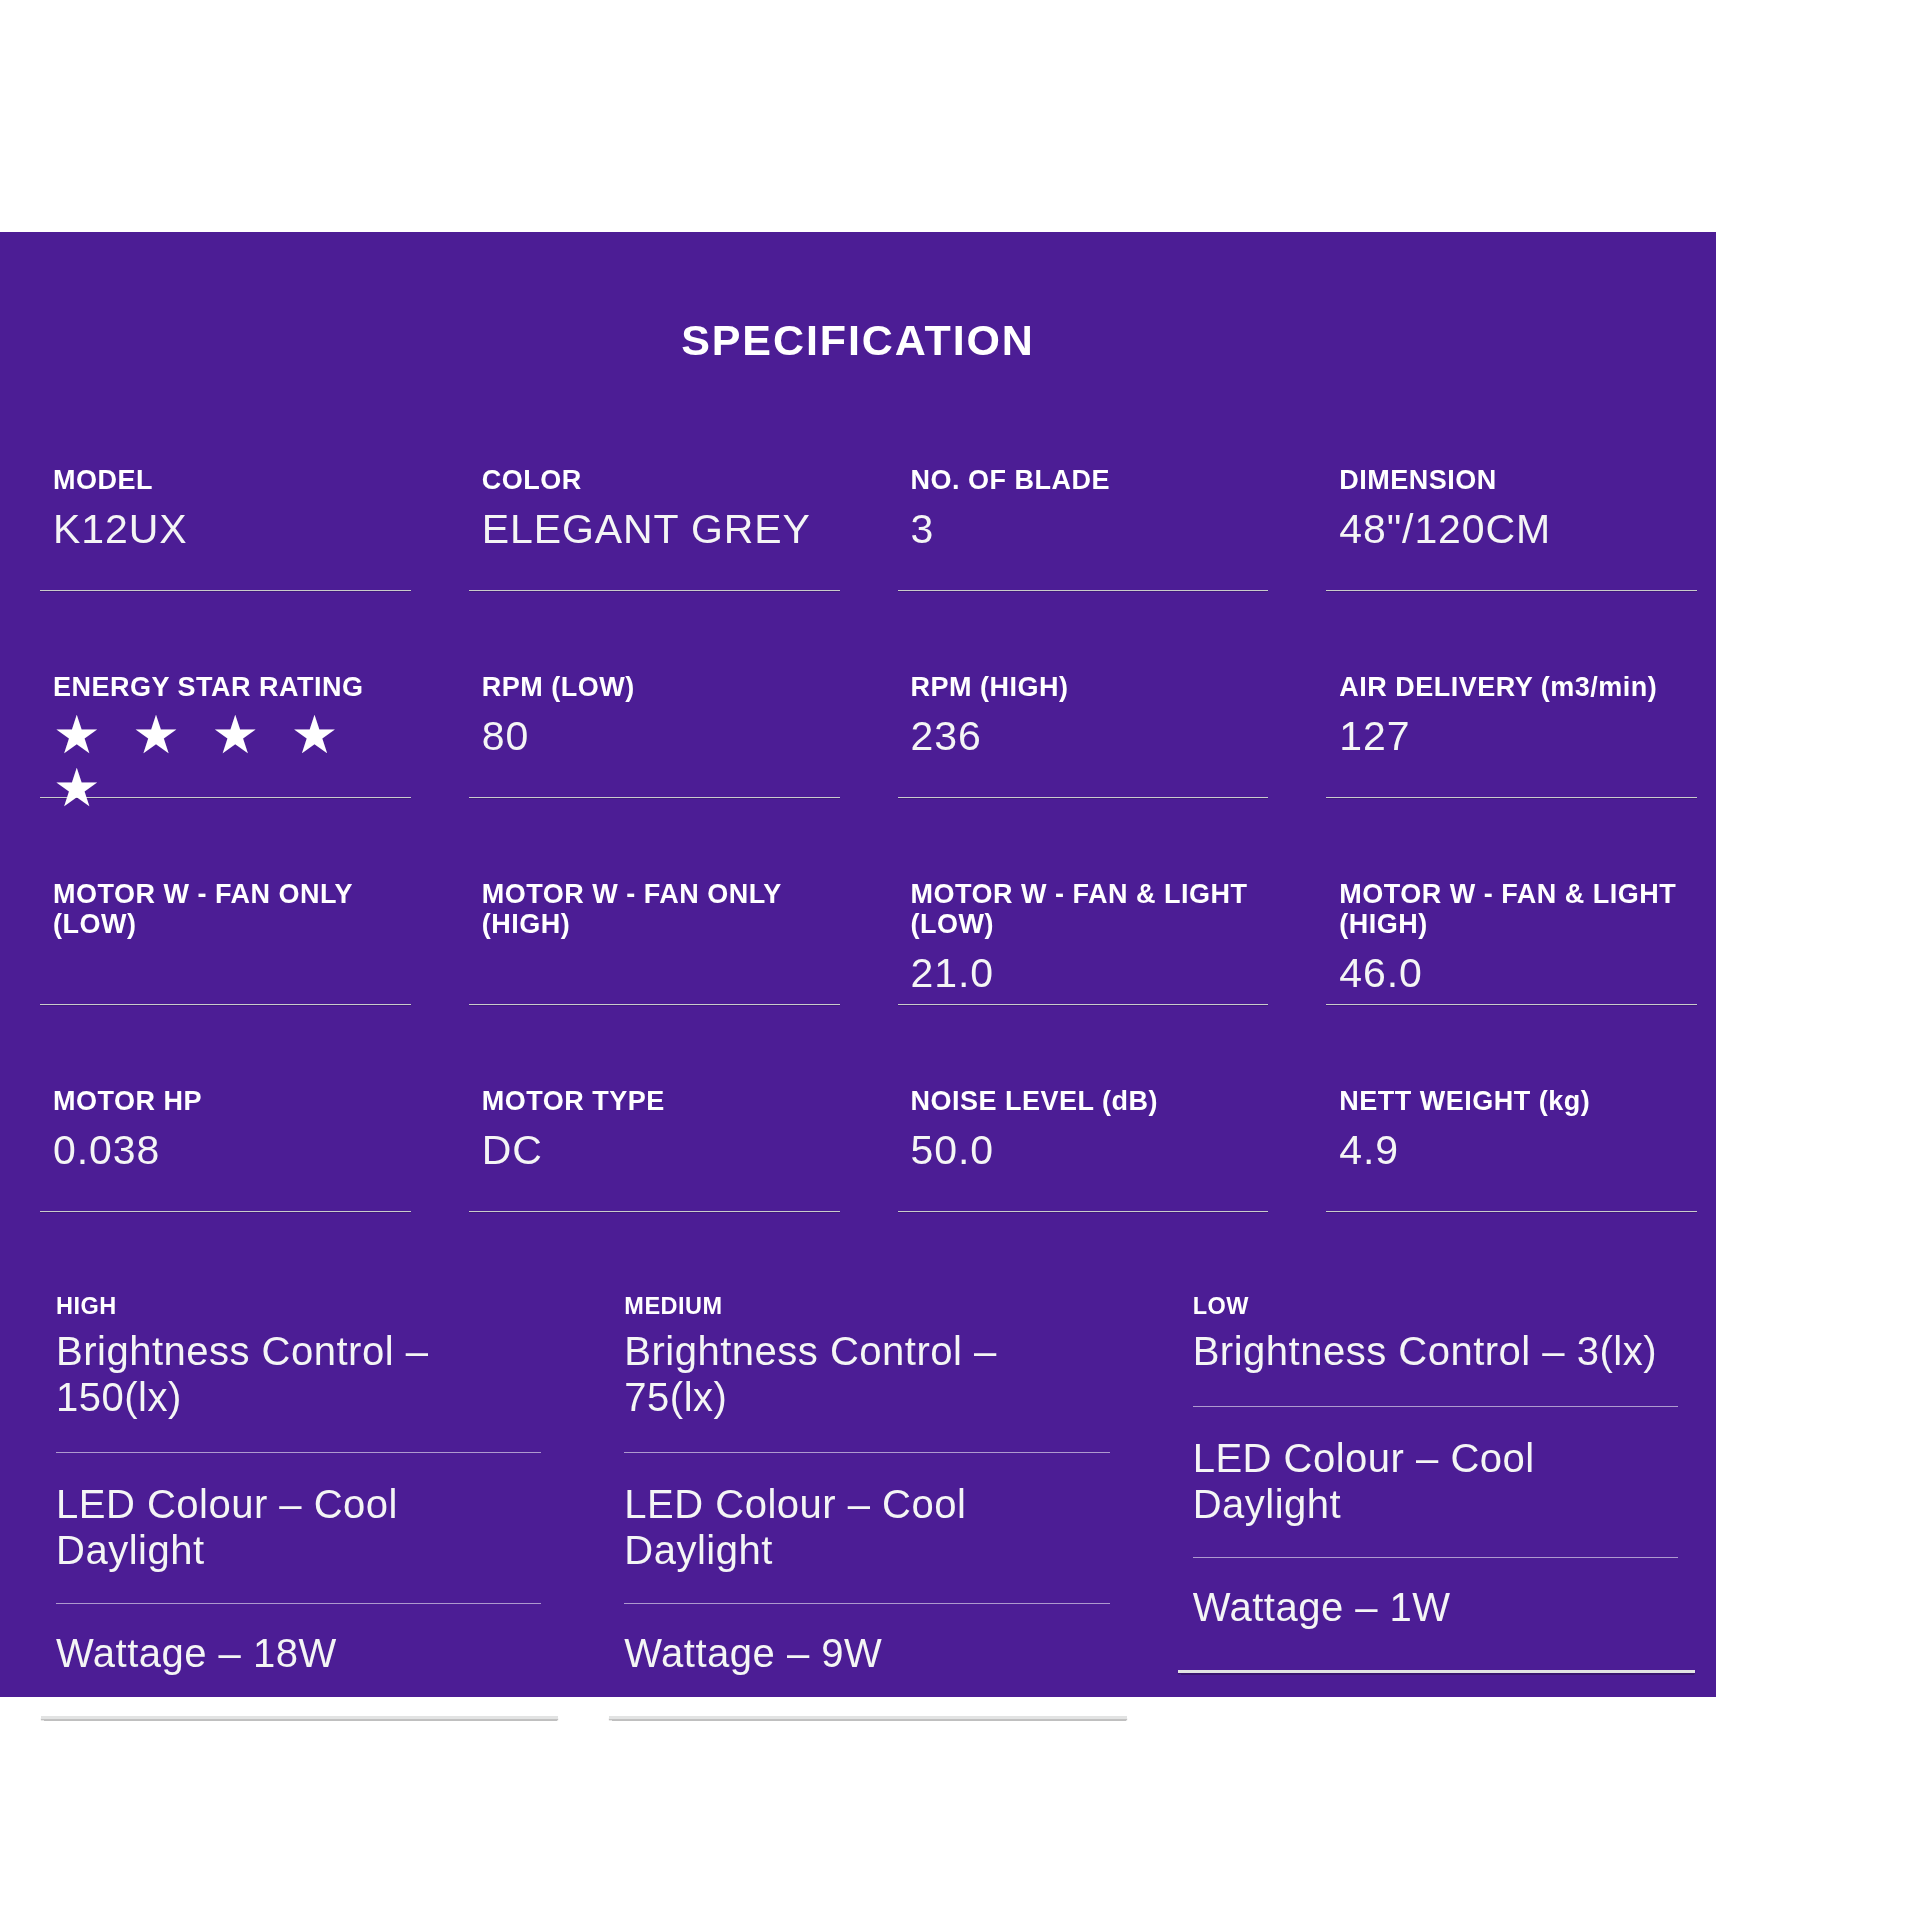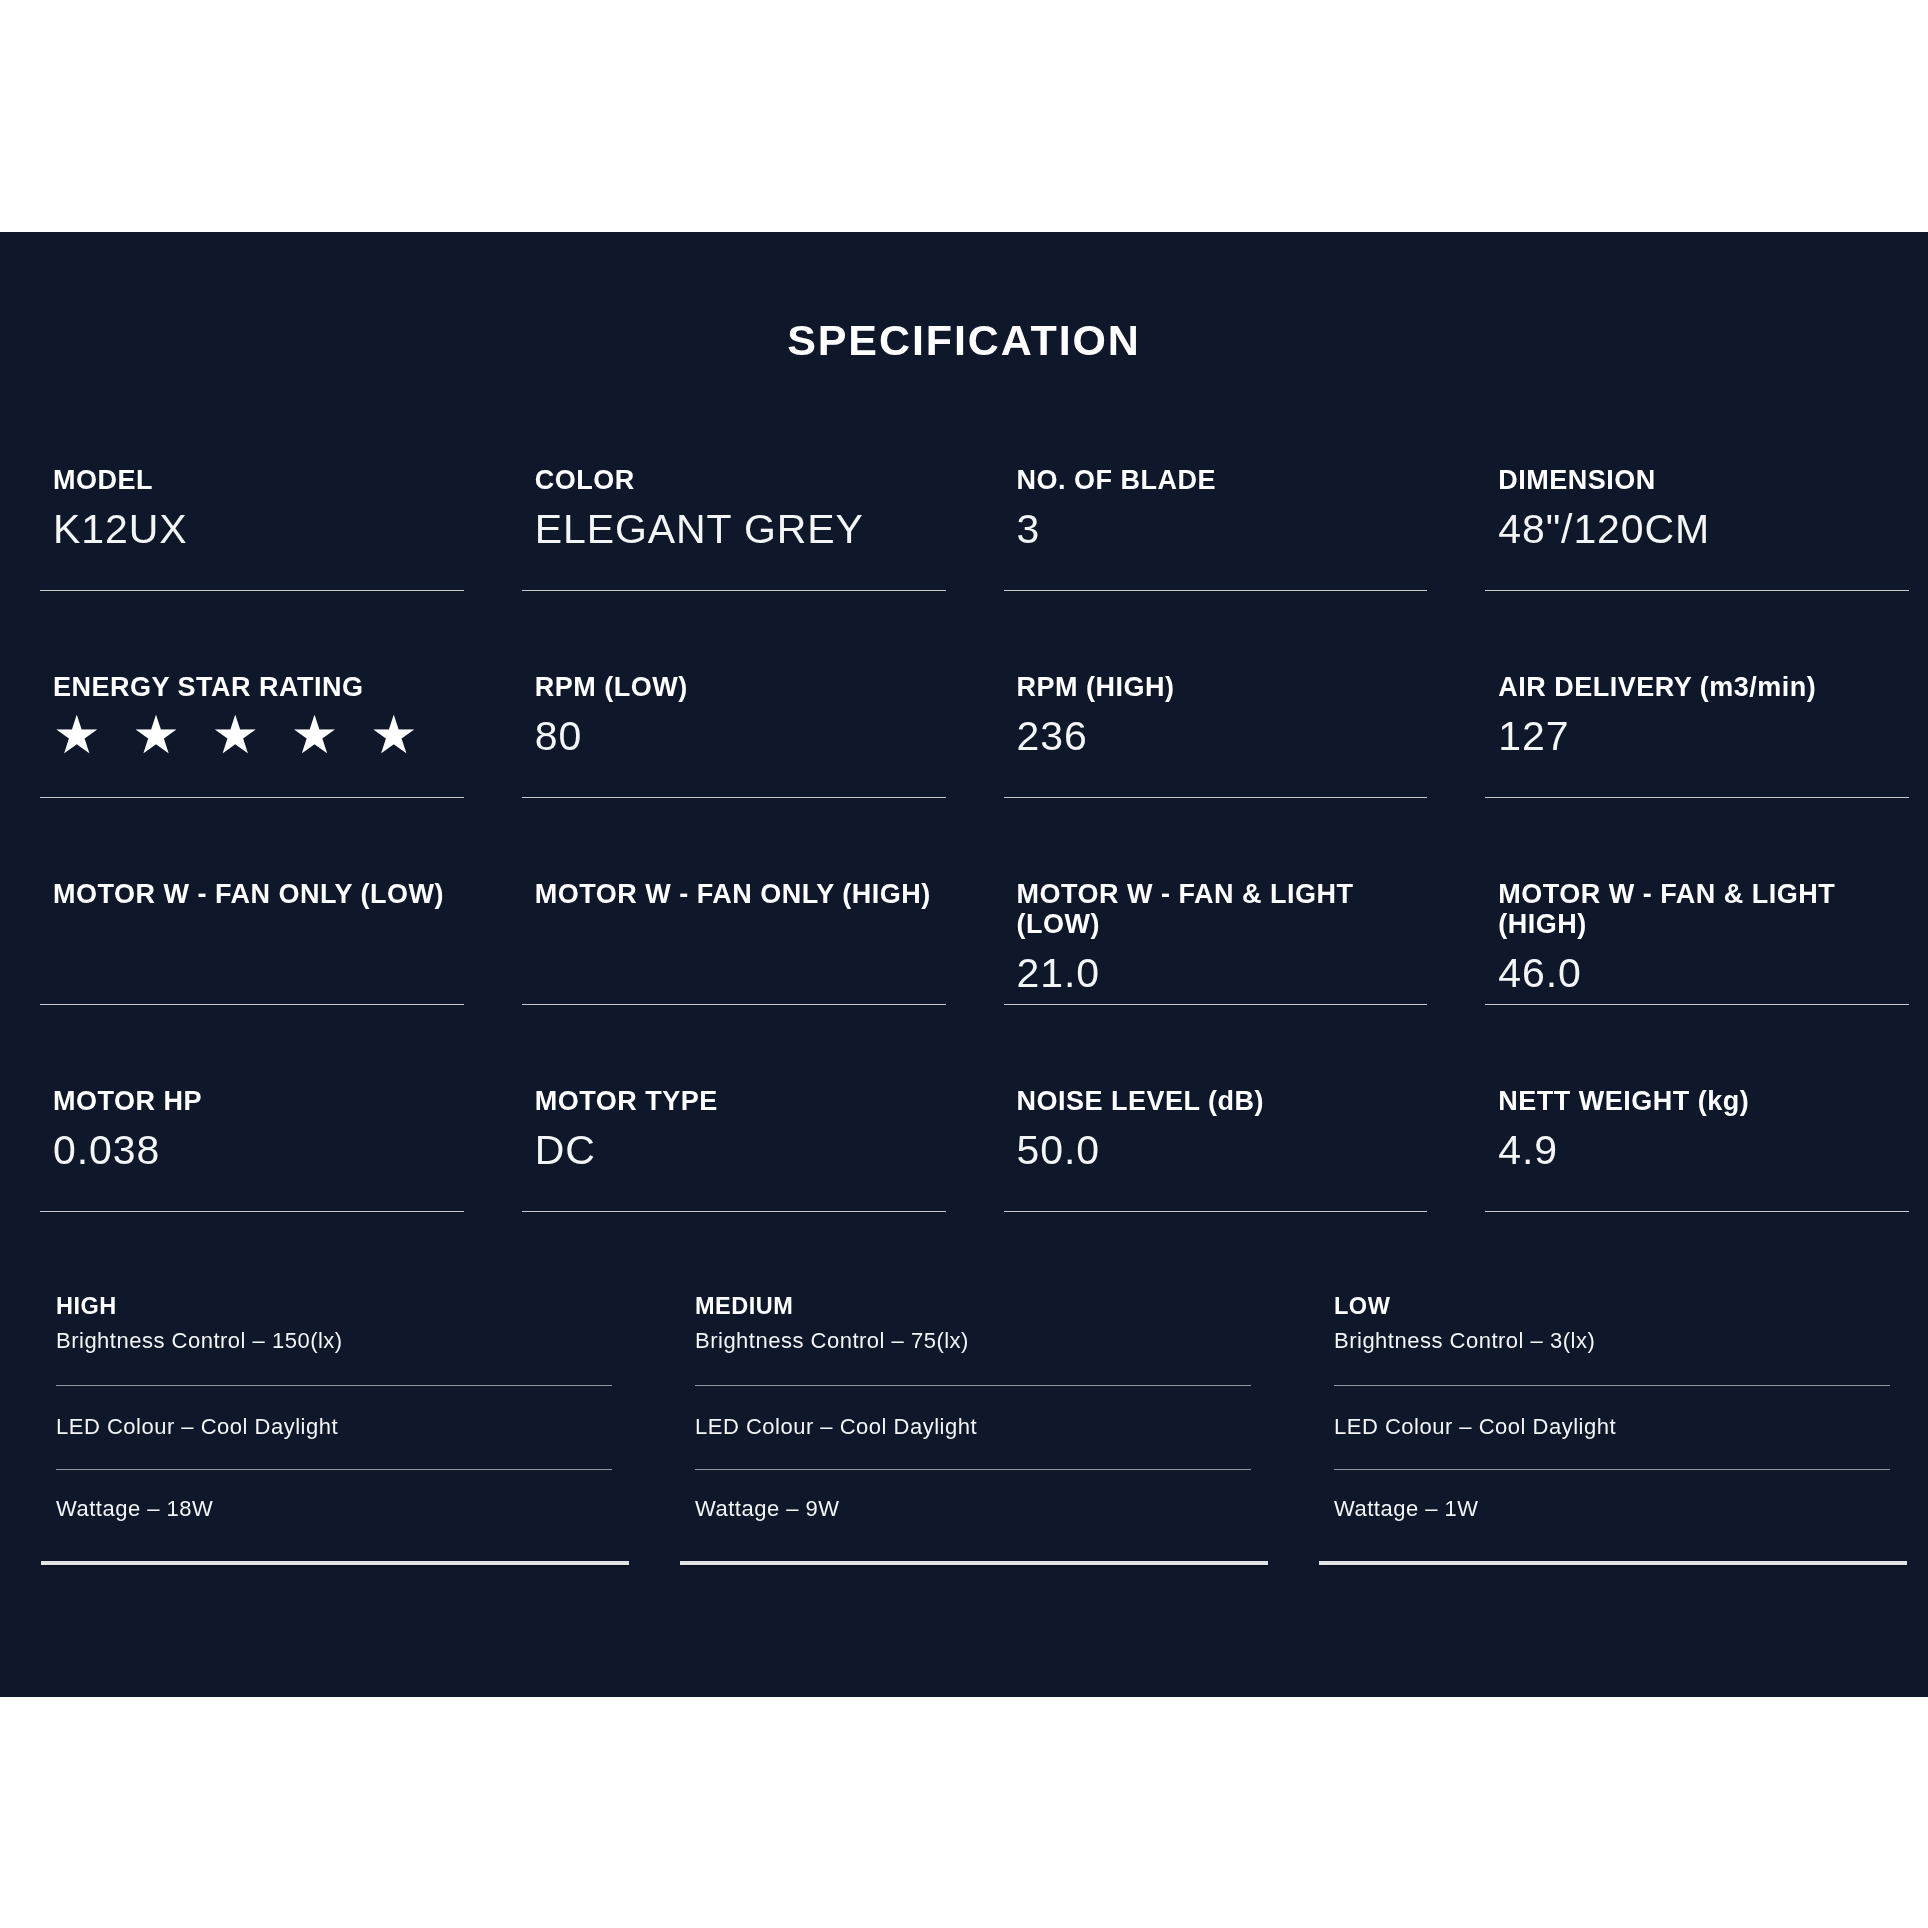--- a/index.html
+++ b/index.html
@@ -6,22 +6,22 @@
   html,body { width:1928px; height:1928px; }
   body {
     background:#ffffff;
     font-family:"Liberation Sans", sans-serif;
     position:relative;
     overflow:hidden;
   }
   .panel {
     position:absolute;
     top:232px; left:0;
-    width:1928px; height:1465px;
-    background:#0f172a;
+    width:1716px; height:1465px;
+    background:#4c1d95;
     color:#ffffff;
   }
   .title {
     margin-top:87px;
     text-align:center;
     font-size:43px;
     font-weight:bold;
     letter-spacing:1.9px;
     line-height:1;
     color:#ffffff;
@@ -71,21 +71,21 @@
   }
   .bcol { display:flex; flex-direction:column; }
   .bheader {
     font-size:23.5px;
     font-weight:bold;
     letter-spacing:0.5px;
     line-height:1.15;
     color:#ffffff;
   }
   .brow {
-    font-size:22px;
+    font-size:40px;
     letter-spacing:0.5px;
     line-height:1.15;
     color:#F4F5F5;
   }
   .brow.first {
     margin-top:7.5px;
     padding-bottom:32px;
     border-bottom:1.9px solid rgba(255,255,255,0.55);
   }
   .brow.mid {

